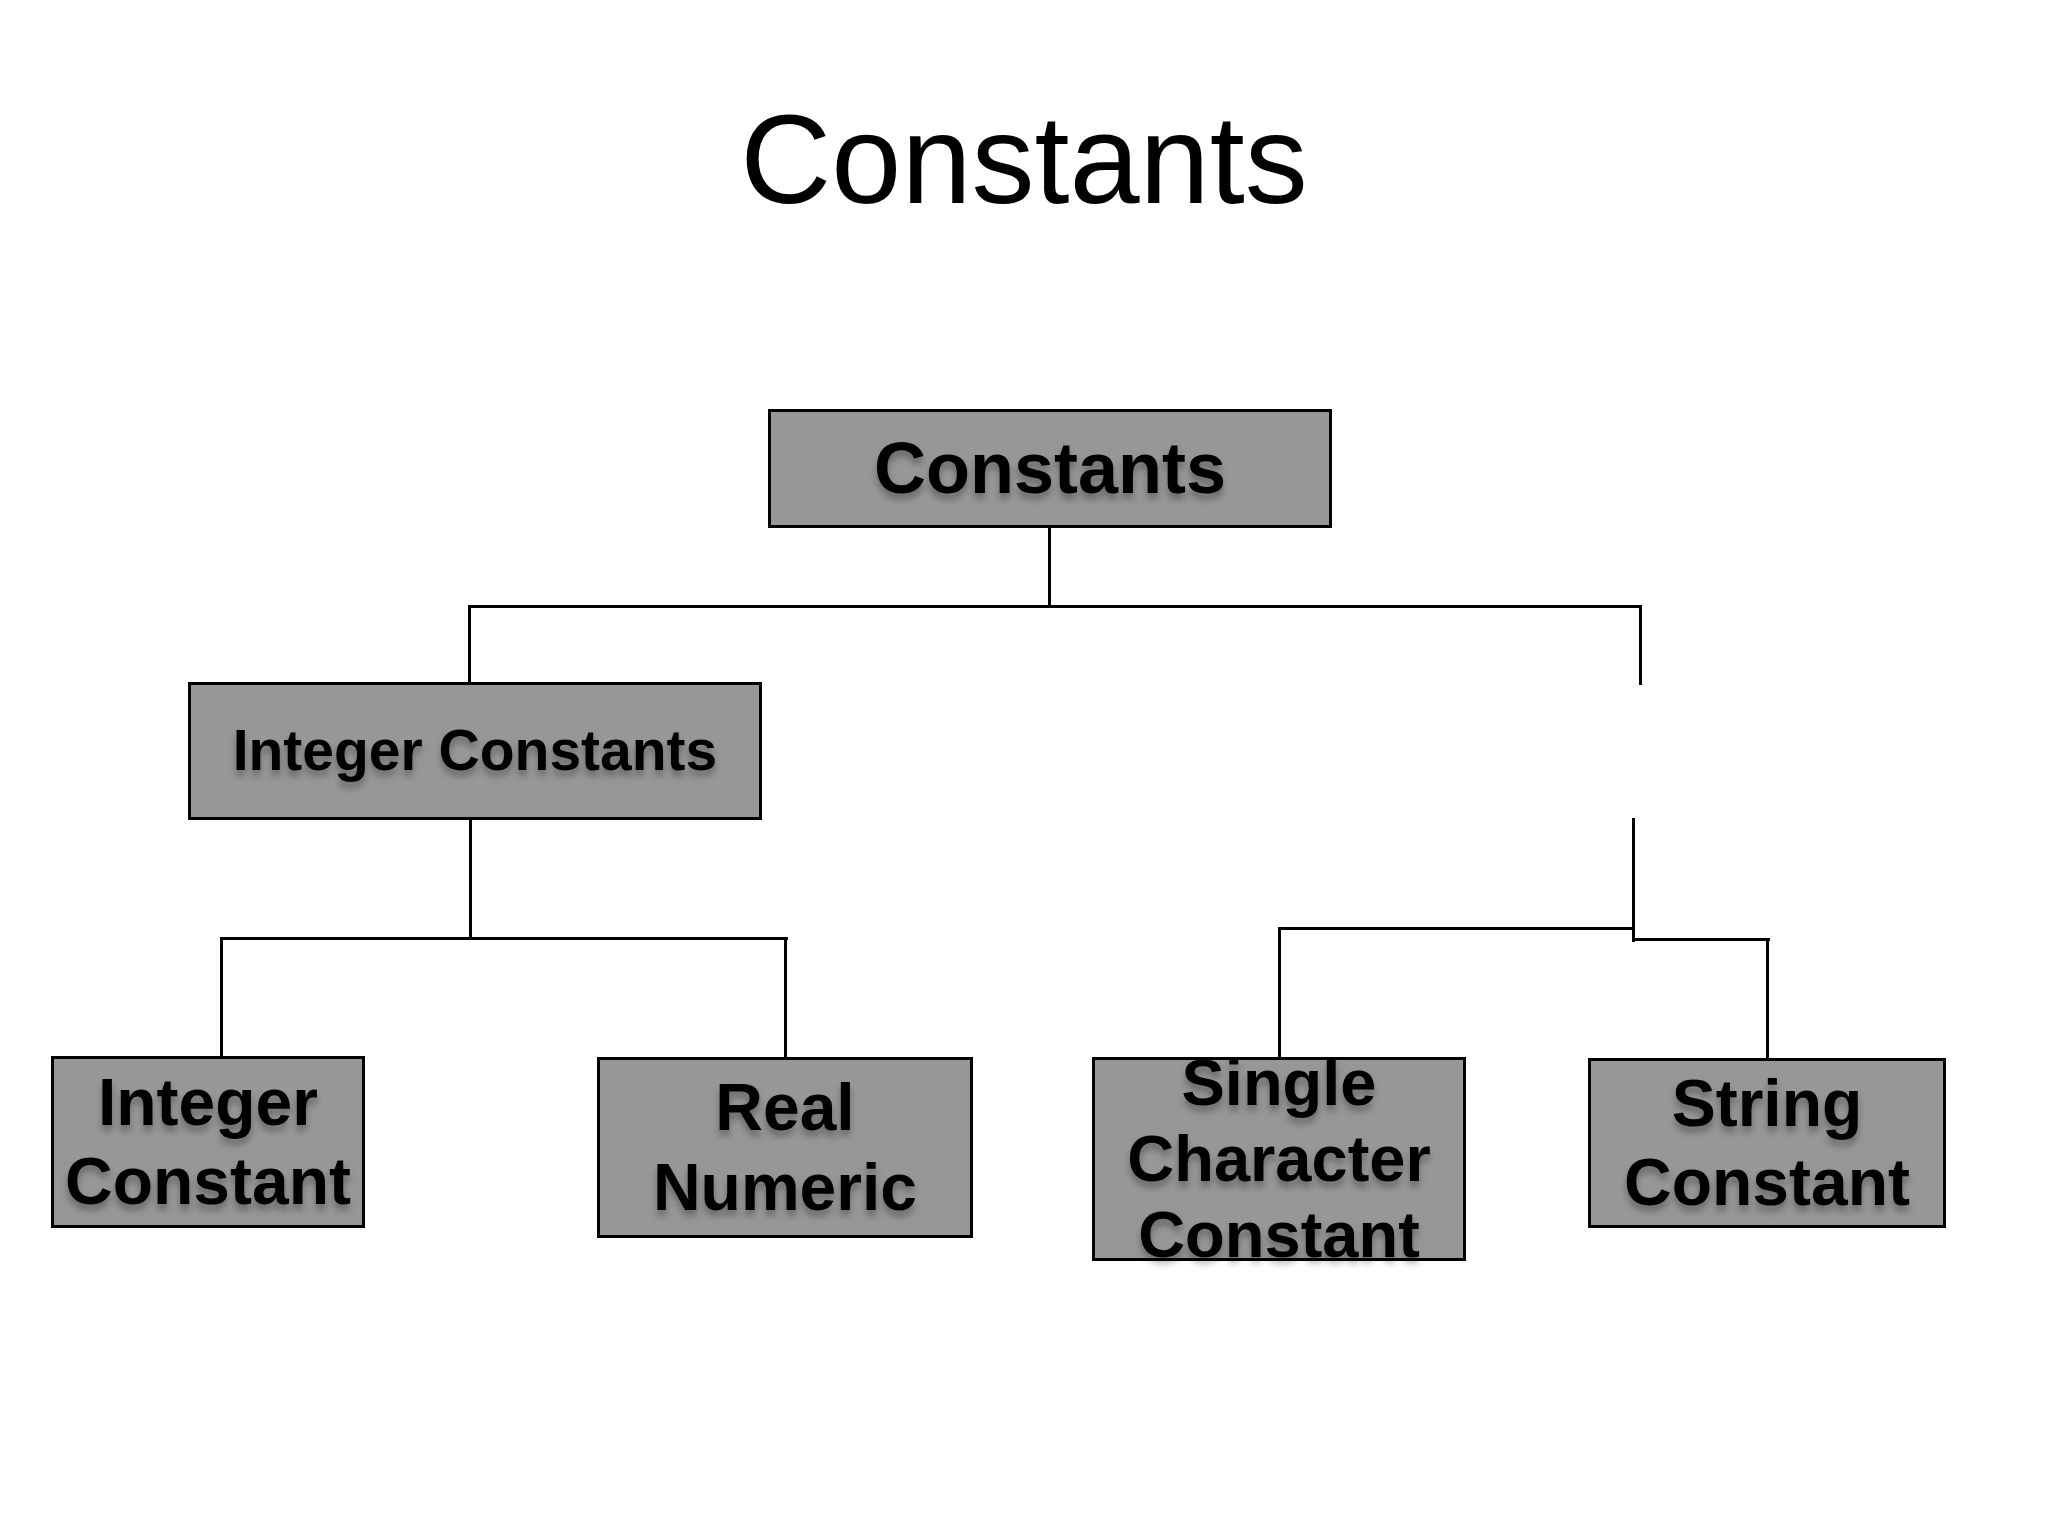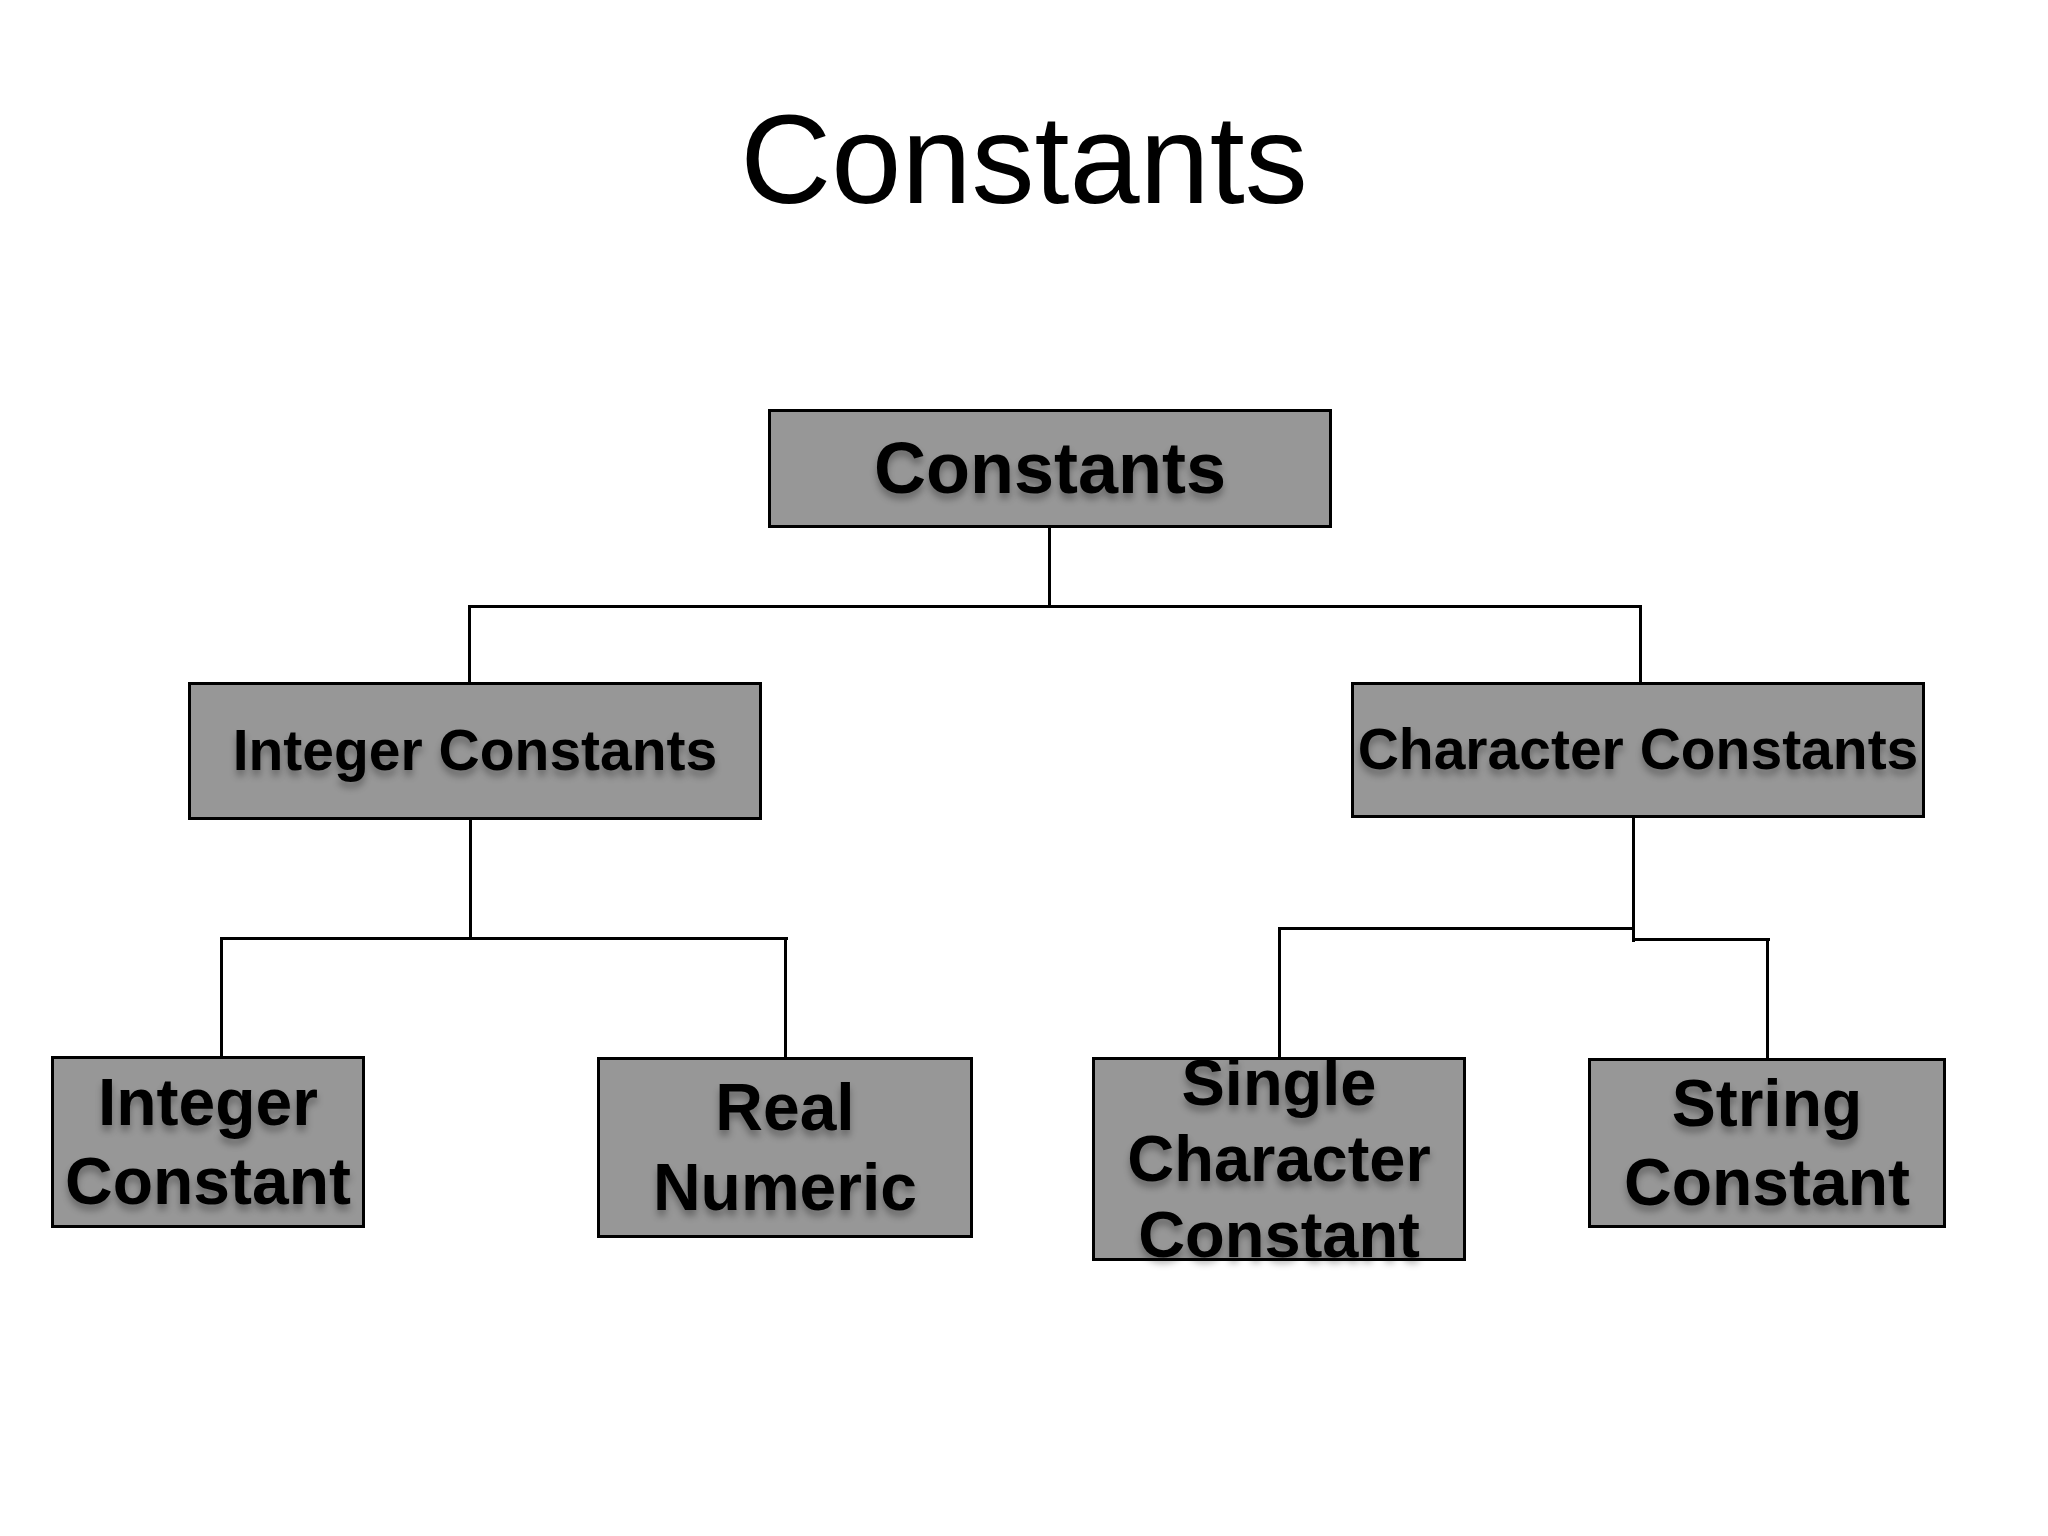--- a/index.html
+++ b/index.html
@@ -81,23 +81,20 @@
   <div class="seg" style="left:1766px; top:938px; width:3px;  height:122px;"></div>
 
   <div class="node root" style="left:768px; top:409px; width:564px; height:119px;">
     <span class="label">Constants</span>
   </div>
 
   <div class="node level2" style="left:188px; top:682px; width:574px; height:138px;">
     <span class="label">Integer Constants</span>
   </div>
 
-  <div class="node level2" style="left:1351px; top:682px; width:574px; height:136px;">
-    <span class="label">Character Constants</span>
-  </div>
 
   <div class="node leaf" style="left:51px; top:1056px; width:314px; height:172px;align-items:center;">
     <span class="label">Integer Constant</span>
   </div>
 
   <div class="node leaf" style="left:597px; top:1057px; width:376px; height:181px;">
     <span class="label">Real Numeric</span>
   </div>
 
   <div class="node leaf overflowy" style="left:1092px; top:1057px; width:374px; height:204px;">

